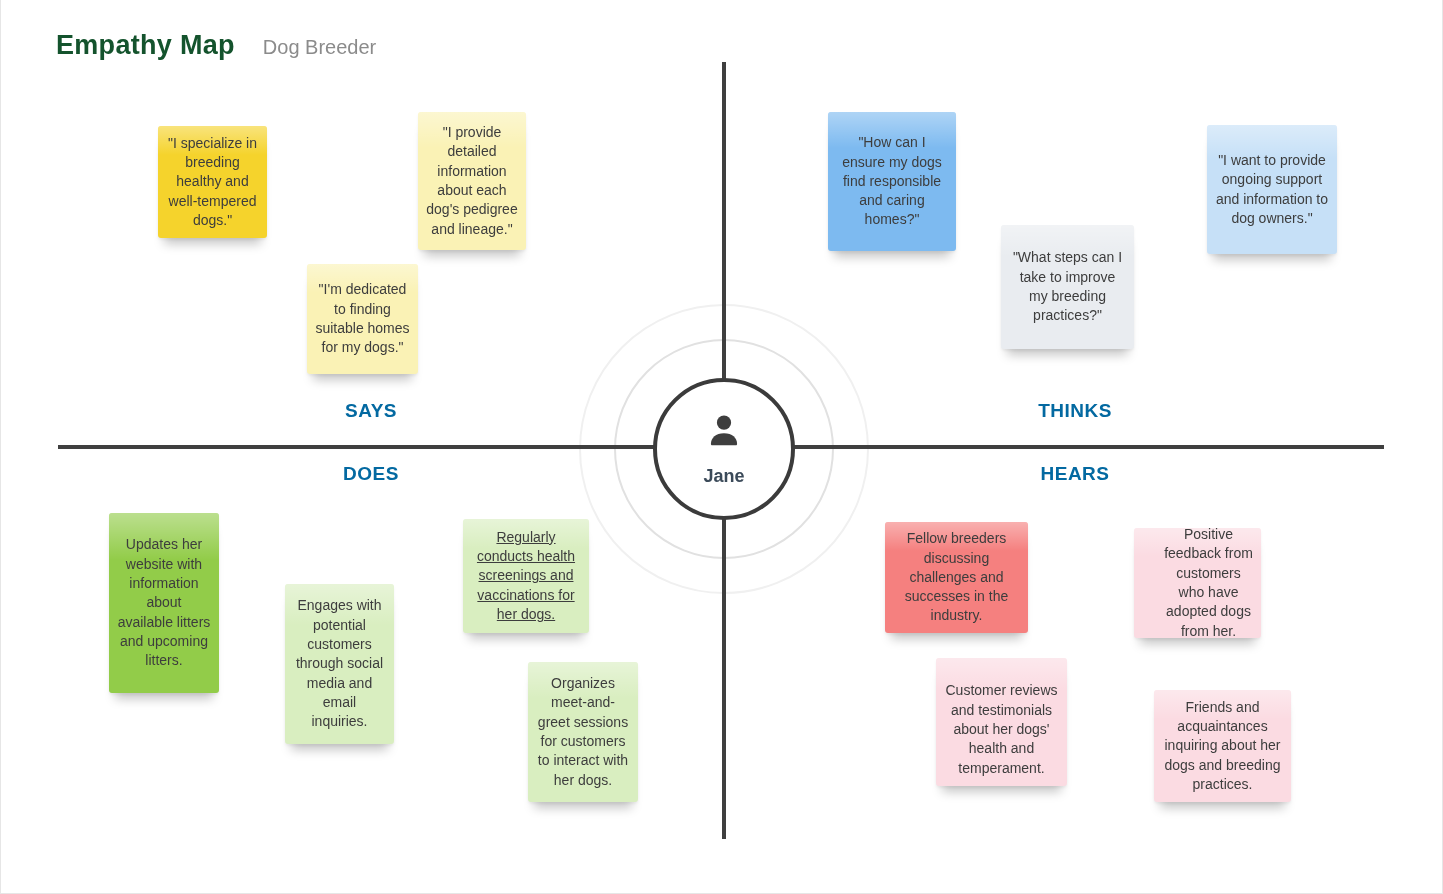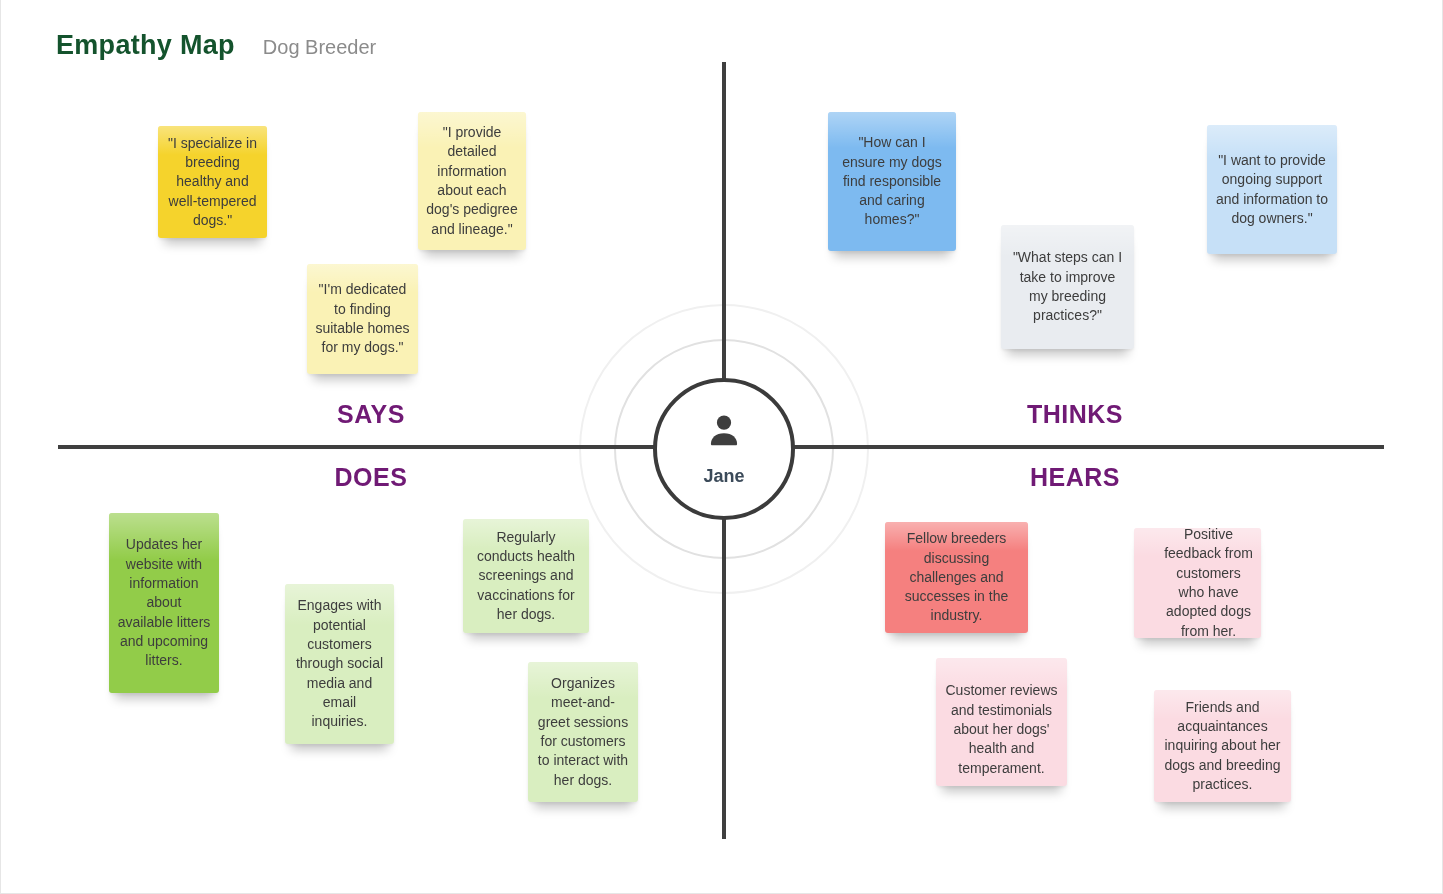--- a/index.html
+++ b/index.html
@@ -20,22 +20,22 @@
   .ring-inner { left:613px; top:339px; width:220px; height:220px; border:2px solid #e1e1e1; }
 
   .persona {
     position:absolute; left:652px; top:378px; width:142px; height:142px; border-radius:50%;
     background:#ffffff; border:4px solid #3b3b3b; box-sizing:border-box;
     display:flex; flex-direction:column; align-items:center; justify-content:center; z-index:3;gap:12px;
   }
   .persona-name { font-weight:700; font-size:18px; color:#3b4a59; margin-top:3px; }
 
   .qlabel {
-    position:absolute; width:200px; text-align:center; font-size:25px; font-weight:700;
-    color:#701a75; letter-spacing:0.5px; z-index:2;
+    position:absolute; width:200px; text-align:center; font-size:19px; font-weight:700;
+    color:#0369a1; letter-spacing:0.5px; z-index:2;
   }
   .qlabel.says   { left:270px; top:400px; }
   .qlabel.thinks { left:974px; top:400px; }
   .qlabel.does   { left:270px; top:463px; }
   .qlabel.hears  { left:974px; top:463px; }
 
   .note {
     position:absolute; border-radius:3px; box-sizing:border-box; padding:8px;
     display:flex; align-items:center; justify-content:center; text-align:center;
     font-size:14px; line-height:1.38; color:#3d3d3d;
@@ -99,21 +99,21 @@
   <div class="note" style="left: 1206px; top: 125px; width: 130px; height: 129px; background-color: rgb(198, 224, 247);">
     <span class="note-text">"I want to provide ongoing support and information to dog owners."</span>
   </div>
 
   <div class="note" style="left: 108px; top: 513px; width: 110px; height: 180px; background-color: rgb(146, 204, 73);">
     <span class="note-text">Updates her website with information about available litters and upcoming litters.</span>
   </div>
   <div class="note" style="left: 284px; top: 584px; width: 109px; height: 160px; background-color: rgb(217, 238, 192); justify-content: flex-end;">
     <span class="note-text">Engages with potential customers through social media and email inquiries.</span>
   </div>
-  <div class="note" style="left: 462px; top: 519px; width: 126px; height: 114px; background-color: rgb(217, 238, 192);">
+  <div class="note" style="left: 462px; top: 519px; width: 126px; height: 114px; background-color: rgb(217, 238, 192); text-decoration: underline;">
     <span class="note-text">Regularly conducts health screenings and vaccinations for her dogs.</span>
   </div>
   <div class="note" style="left: 527px; top: 662px; width: 110px; height: 140px; background-color: rgb(217, 238, 192);">
     <span class="note-text">Organizes meet-and-greet sessions for customers to interact with her dogs.</span>
   </div>
 
   <div class="note" style="left: 884px; top: 522px; width: 143px; height: 111px; background-color: rgb(245, 128, 127);">
     <span class="note-text">Fellow breeders discussing challenges and successes in the industry.</span>
   </div>
   <div class="note" style="left: 1133px; top: 528px; width: 127px; height: 110px; background-color: rgb(251, 219, 226); padding-left: 30px;">

